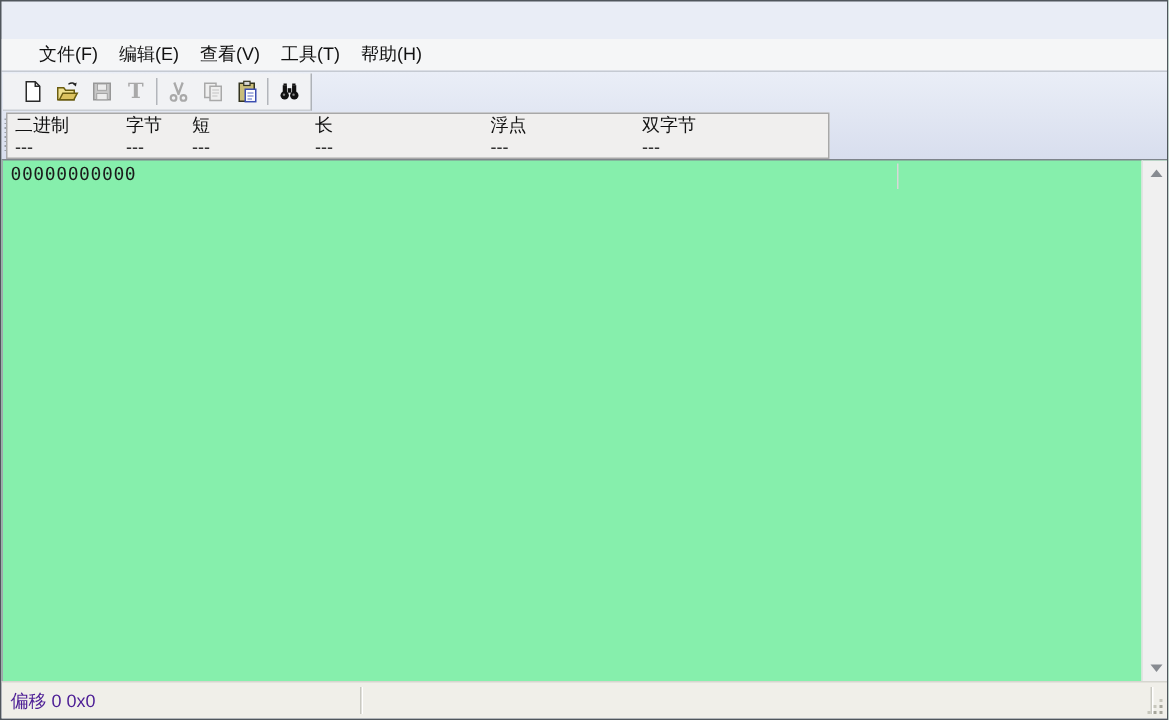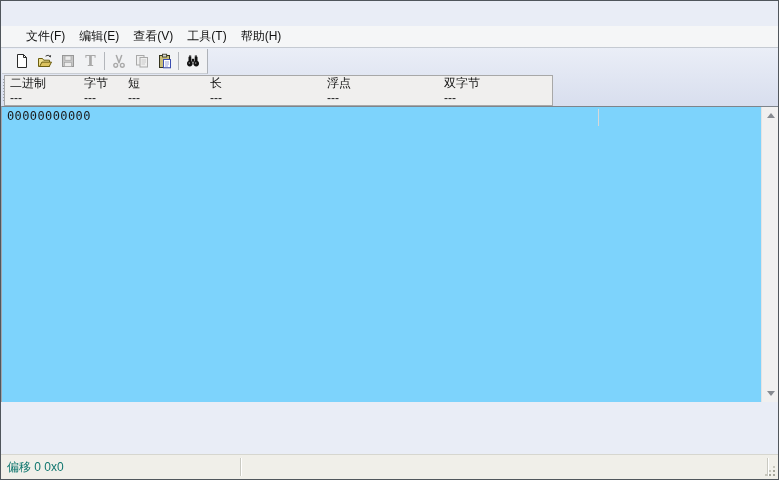--- a/index.html
+++ b/index.html
@@ -73,22 +73,22 @@
   .insp-panel {
     position:absolute; left:3px; top:27px; width:549px; height:31px;
     background:#f0efee; border:1px solid #a8a8a8;
   }
   .insp-col { position:absolute; top:0; }
   .insp-label { font-size:12px; color:#111; line-height:15px; white-space:nowrap; }
   .insp-value { font-size:12px; color:#222; line-height:14px; }
 
   
   .editor {
-    position:absolute; top:105px; left:0; right:0; height:296px;
-    background:#7dd3fc; border-top:1px solid #7e848b; border-left:1px solid #a0a6ad;
+    position:absolute; top:105px; left:0; right:0; height:348px;
+    background:#86efac; border-top:1px solid #7e848b; border-left:1px solid #a0a6ad;
   }
   .editor-text {
     position:absolute; left:5px; top:2px;
     font-family:"DejaVu Sans Mono","Liberation Mono",monospace;
     font-size:12px; color:#1b1b1b; letter-spacing:0.4px; white-space:pre;
   }
   .col-line { position:absolute; left:596px; top:2px; width:1px; height:17px; background:#d8d8d8; }
 
   .scrollbar {
     position:absolute; top:0; right:0; bottom:0; width:17px;
@@ -99,21 +99,21 @@
   .tri-up { width:0; height:0; border-left:4px solid transparent; border-right:4px solid transparent; border-bottom:5px solid #878b91; }
   .tri-down { width:0; height:0; border-left:4px solid transparent; border-right:4px solid transparent; border-top:5px solid #878b91; }
 
   
   .statusbar {
     position:absolute; top:453px; left:0; right:0; height:25px;
     background:#f0efe9; border-top:1px solid #d6d6cf;
   }
   .status-text {
     position:absolute; left:6px; top:0; height:24px; line-height:24px;
-    font-size:12px; color:#0f766e; white-space:nowrap;
+    font-size:12px; color:#4c1d95; white-space:nowrap;
   }
   .status-sep { position:absolute; top:3px; bottom:3px; width:1px; background:#c9c9c1; box-shadow:1px 0 0 #ffffff; }
   .sep-1 { left:239px; } .sep-2 { left:766px; }
   .resize-grip { position:absolute; right:3px; bottom:3px; width:2px; height:2px; background:#a6a69b;
     box-shadow:-4px 0 0 #a6a69b,-8px 0 0 #c6c6bb,0 -4px 0 #a6a69b,-4px -4px 0 #c6c6bb,0 -8px 0 #c6c6bb; }
 </style>
 </head>
 <body>
 
 <div id="win">
@@ -208,21 +208,21 @@
         <div class="insp-value">---</div>
       </div>
       <div class="insp-col" style="left:205px;">
         <div class="insp-label">长</div>
         <div class="insp-value">---</div>
       </div>
       <div class="insp-col" style="left:322px;">
         <div class="insp-label">浮点</div>
         <div class="insp-value">---</div>
       </div>
-      <div class="insp-col" style="left:439px;">
+      <div class="insp-col" style="left:423px;">
         <div class="insp-label">双字节</div>
         <div class="insp-value">---</div>
       </div>
     </div>
   </div>
 
   <div class="editor">
     <div class="editor-text">00000000000</div>
     <div class="col-line"></div>
     <div class="scrollbar">

